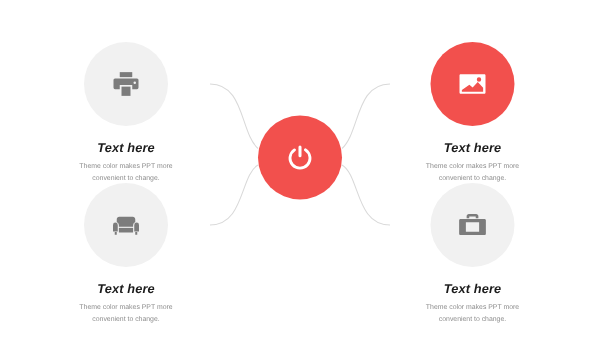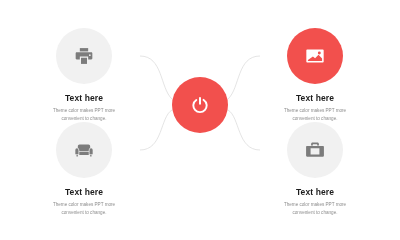--- a/index.html
+++ b/index.html
@@ -19,21 +19,21 @@
     margin:0 auto;
   }
   .node.gray .bubble{background:#f1f1f1;}
   .node.accent .bubble{background:#f2504d;}
   .node .ico{display:block;width:20px;height:20px;}
   .node.gray .ico{fill:#7c7c7c;}
   .node.accent .ico{fill:#ffffff;}
 
   .title{
     font-size:8.5px;font-weight:bold;color:#1c1c1c;
-    margin-top:9px;letter-spacing:.1px;
+    margin-top:9px;letter-spacing:.1px;font-style:italic;
   }
   .desc{
     font-size:4.6px;color:#8d8d8d;line-height:1.85;
     margin-top:4px;
   }
   .desc span{display:block;}
 
   
   #node-tl{left:25px;top:28px;}
   #node-bl{left:25px;top:122px;}

